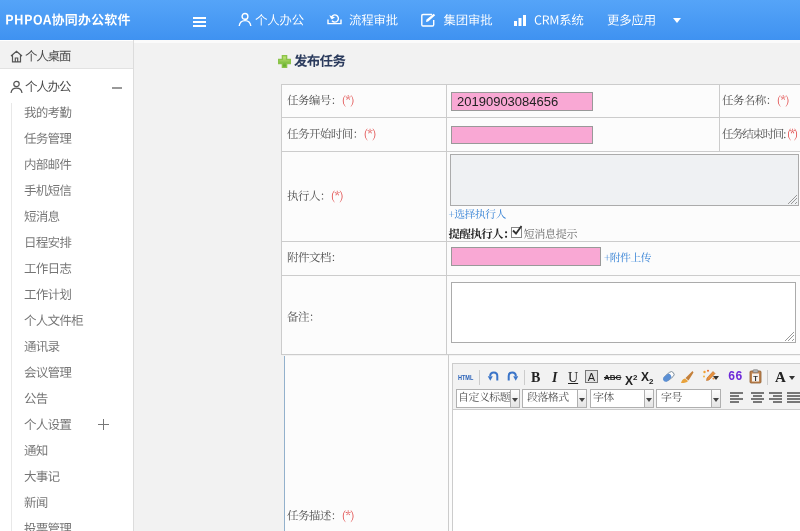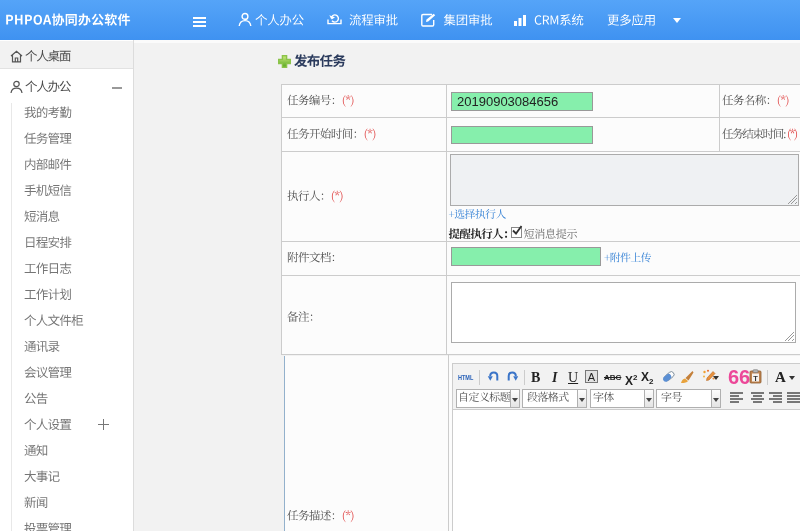--- a/index.html
+++ b/index.html
@@ -1,21 +1,21 @@
 <!DOCTYPE html>
 <html><head>
 <meta charset="utf-8">
 <style>
 *{margin:0;padding:0;box-sizing:border-box}
 html,body{width:800px;height:531px;overflow:hidden}
 body{position:relative;font-family:"Liberation Sans",sans-serif;background:#fff}
 .abs{position:absolute}
 .hl{position:absolute;height:1px;background:#ccc}
 .vl{position:absolute;width:1px;background:#ccc}
-input.tb{position:absolute;border:1px solid #999;background:#86efac;font-family:"Liberation Sans",sans-serif;color:#222}
+input.tb{position:absolute;border:1px solid #999;background:#f9a8d4;font-family:"Liberation Sans",sans-serif;color:#222}
 .ta{position:absolute;border:1px solid #ababab;background:#fff}
 .grip{position:absolute;right:1px;bottom:1px;width:9px;height:9px;background:
 linear-gradient(135deg,transparent 45%,#999 45%,#999 50%,transparent 50%,transparent 65%,#999 65%,#999 70%,transparent 70%,transparent 85%,#999 85%,#999 90%,transparent 90%)}
 .tbi{position:absolute;top:369px;height:17px;line-height:17px;text-align:center}
 .sel{position:absolute;top:389px;height:19px;border:1px solid #b0b0b0;background:#fff}
 .selarr{position:absolute;top:389px;height:19px;width:9px;border:1px solid #b0b0b0;border-left:none;background:linear-gradient(#fdfdfd,#e4e4e4)}
 .selarr b{position:absolute;left:1px;top:8px;width:0;height:0;border-left:3.5px solid transparent;border-right:3.5px solid transparent;border-top:4px solid #444}
 .alic{position:absolute;top:392px;width:13px;height:12px}
 .alic i{display:block;height:2px;background:#777;margin-bottom:1px}
 .sep{position:absolute;top:370px;width:1px;height:15px;background:#ccc}
@@ -140,21 +140,21 @@
     <path d="M5.5 8 L12.5 1 L13.5 2.5 L8.5 10.5 Z" fill="#c4803a"></path>
   </svg>
 <svg class="abs" style="left:702px;top:369px" width="14" height="14" viewBox="0 0 14 14">
     <path d="M5 9 L11 2.5 L13 4.5 L7 11 L4.5 11.5 Z" fill="#e8913d" stroke="#b56a28" stroke-width="0.6"></path>
     <circle cx="2.5" cy="3" r="1.2" fill="#f0a030"></circle>
     <circle cx="6" cy="1.8" r="1" fill="#e86a2a"></circle>
     <circle cx="2" cy="7.5" r="1" fill="#f0b040"></circle>
     <circle cx="11.5" cy="9.5" r="1.1" fill="#e8913d"></circle>
   </svg>
 <div class="abs" style="left:713px;top:376px;width:0;height:0;border-left:3px solid transparent;border-right:3px solid transparent;border-top:4px solid #333"></div>
-<div class="tbi" style="left:728px;font-family:Liberation Sans, sans-serif;font-size:20px;font-weight:bold;color:#ec4899">66</div>
+<div class="tbi" style="left:728px;font-family:Liberation Mono, monospace;font-size:12px;font-weight:bold;color:#6d28d9">66</div>
 <svg class="abs" style="left:749px;top:369px" width="13" height="15" viewBox="0 0 13 15">
     <rect x="1" y="2" width="11" height="12" rx="1" fill="#c08552" stroke="#8d5a2b" stroke-width="0.8"></rect>
     <rect x="3" y="4.5" width="7" height="8" fill="#f5f2ee"></rect>
     <rect x="4" y="0.8" width="5" height="2.6" rx="0.8" fill="#b9b9b9" stroke="#777" stroke-width="0.7"></rect>
     <text x="6.5" y="11.5" font-size="7.5" font-weight="bold" fill="#333" text-anchor="middle" font-family="Liberation Sans">T</text>
   </svg>
 <div class="sep" style="left:767px"></div>
 <div class="tbi" style="left:775px;font-family:'Liberation Serif',serif;font-size:15px;font-weight:bold;color:#222">A</div>
 <div class="abs" style="left:789px;top:376px;width:0;height:0;border-left:3px solid transparent;border-right:3px solid transparent;border-top:4px solid #333"></div>
 

